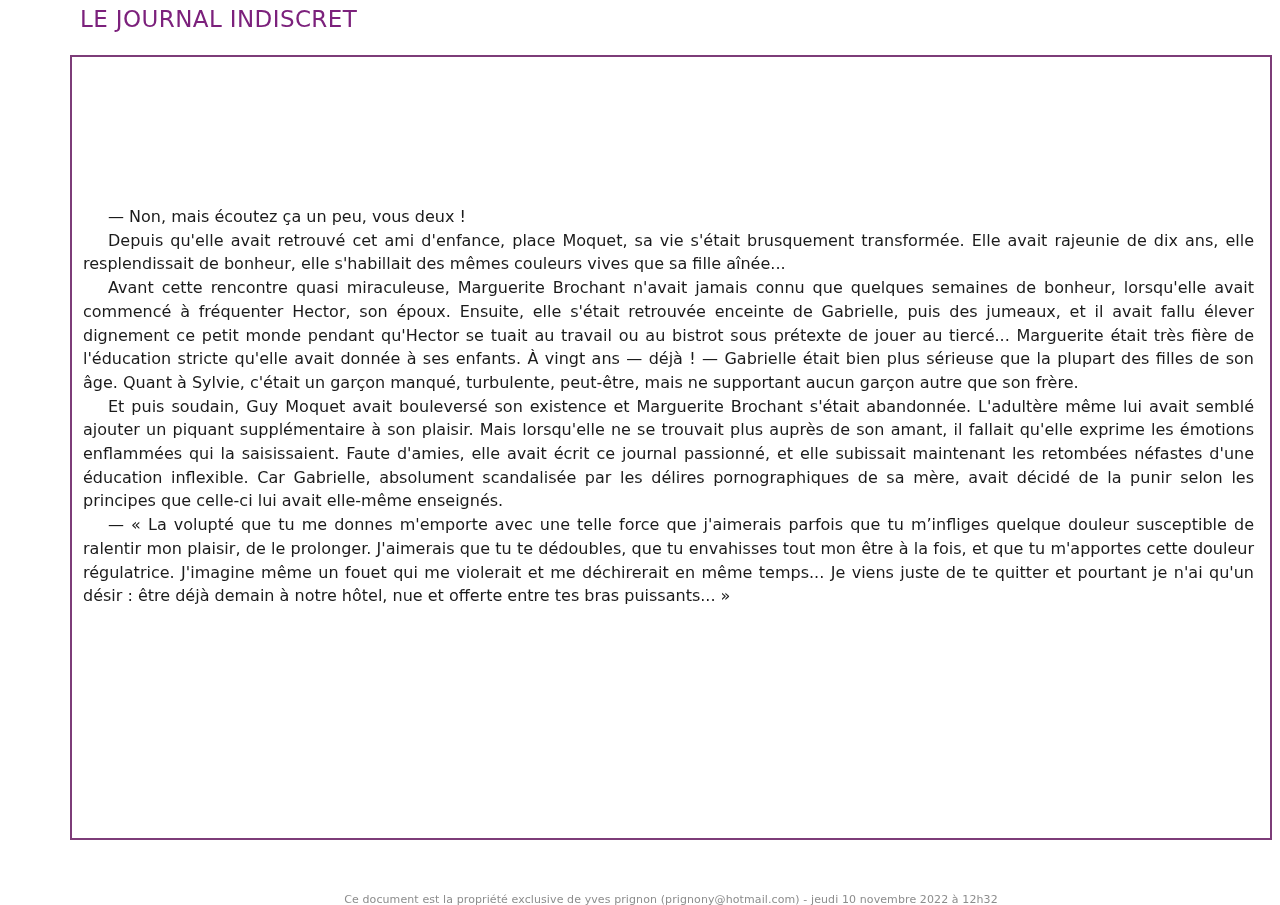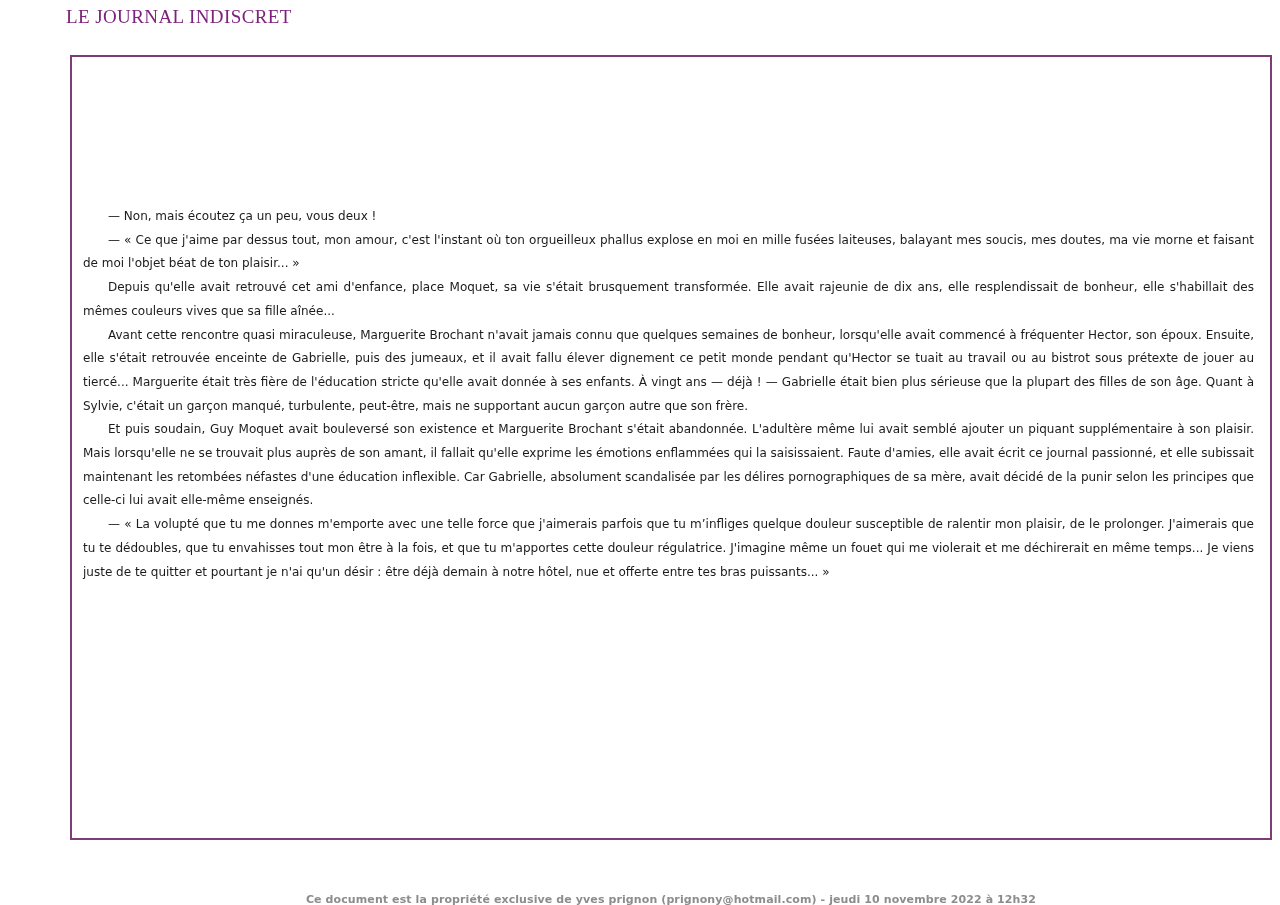--- a/index.html
+++ b/index.html
@@ -7,81 +7,78 @@
     --border:#7d3c78;
     --bodytext:#1b1b1b;
     --footer:#8c8c8c;
   }
   *{margin:0;padding:0;box-sizing:border-box;}
   html,body{width:1280px;height:905px;background:#ffffff;overflow:hidden;}
   body{font-family:"DejaVu Sans","Liberation Sans",sans-serif;position:relative;}
 
   .title{
     position:absolute;
-    left:66px;
+    left:80px;
     top:6px;
-    font-size:19px;
+    font-size:23px;
     font-weight:400;
     letter-spacing:0.4px;
     color:var(--accent);
     white-space:nowrap;
-    font-family:Liberation Serif, serif;
   }
 
   .frame{
     position:absolute;
     left:70px;
     top:55px;
     width:1202px;
     height:785px;
     border:2px solid var(--border);
     background:#ffffff;
   }
 
   .body-text{
     position:absolute;
     left:0;
     top:148px;
     width:100%;
     padding:0 16px 0 11px;
     color:var(--bodytext);
-    font-size:12px;
+    font-size:16px;
     line-height:23.7px;
     text-align:justify;
   }
   .body-text p{
     text-indent:25px;
     margin:0;
   }
 
   .footer-wrap{
     position:absolute;
     left:70px;
     top:888px;
     width:1202px;
     text-align:center;
   }
   .footer{
     font-size:11px;
     color:var(--footer);
     letter-spacing:0.1px;
-    font-weight:bold;
   }
 </style>
 </head>
 <body>
 
 <div class="page">
 
   <h1 class="title">LE JOURNAL INDISCRET</h1>
 
   <div class="frame">
     <div class="body-text">
         <p>— Non, mais écoutez ça un peu, vous deux !</p>
-        <p>— « Ce que j'aime par dessus tout, mon amour, c'est l'instant où ton orgueilleux phallus explose en moi en mille fusées laiteuses, balayant mes soucis, mes doutes, ma vie morne et faisant de moi l'objet béat de ton plaisir... »</p>
         <p>Depuis qu'elle avait retrouvé cet ami d'enfance, place Moquet, sa vie s'était brusquement transformée. Elle avait rajeunie de dix ans, elle resplendissait de bonheur, elle s'habillait des mêmes couleurs vives que sa fille aînée...</p>
         <p>Avant cette rencontre quasi miraculeuse, Marguerite Brochant n'avait jamais connu que quelques semaines de bonheur, lorsqu'elle avait commencé à fréquenter Hector, son époux. Ensuite, elle s'était retrouvée enceinte de Gabrielle, puis des jumeaux, et il avait fallu élever dignement ce petit monde pendant qu'Hector se tuait au travail ou au bistrot sous prétexte de jouer au tiercé... Marguerite était très fière de l'éducation stricte qu'elle avait donnée à ses enfants. À vingt ans — déjà ! — Gabrielle était bien plus sérieuse que la plupart des filles de son âge. Quant à Sylvie, c'était un garçon manqué, turbulente, peut-être, mais ne supportant aucun garçon autre que son frère.</p>
         <p>Et puis soudain, Guy Moquet avait bouleversé son existence et Marguerite Brochant s'était abandonnée. L'adultère même lui avait semblé ajouter un piquant supplémentaire à son plaisir. Mais lorsqu'elle ne se trouvait plus auprès de son amant, il fallait qu'elle exprime les émotions enflammées qui la saisissaient. Faute d'amies, elle avait écrit ce journal passionné, et elle subissait maintenant les retombées néfastes d'une éducation inflexible. Car Gabrielle, absolument scandalisée par les délires pornographiques de sa mère, avait décidé de la punir selon les principes que celle-ci lui avait elle-même enseignés.</p>
         <p>— « La volupté que tu me donnes m'emporte avec une telle force que j'aimerais parfois que tu m’infliges quelque douleur susceptible de ralentir mon plaisir, de le prolonger. J'aimerais que tu te dédoubles, que tu envahisses tout mon être à la fois, et que tu m'apportes cette douleur régulatrice. J'imagine même un fouet qui me violerait et me déchirerait en même temps... Je viens juste de te quitter et pourtant je n'ai qu'un désir : être déjà demain à notre hôtel, nue et offerte entre tes bras puissants... »</p>
       </div>
   </div>
 
   <div class="footer-wrap">
     <span class="footer">Ce document est la propriété exclusive de yves prignon (prignony@hotmail.com) - jeudi 10 novembre 2022 à 12h32</span>
   </div>

